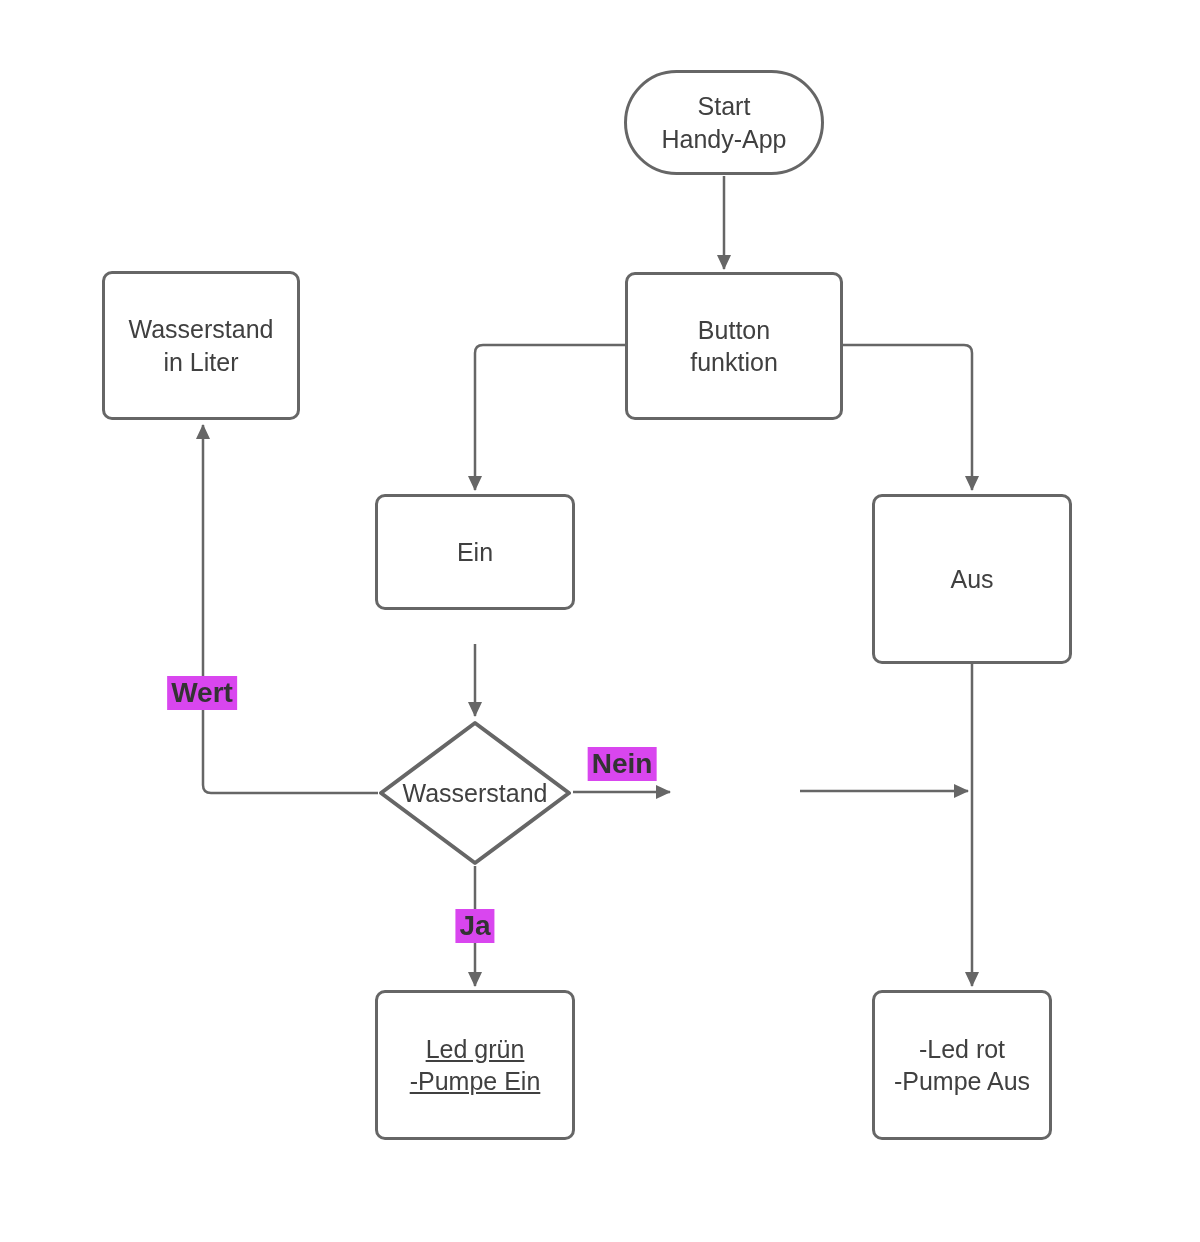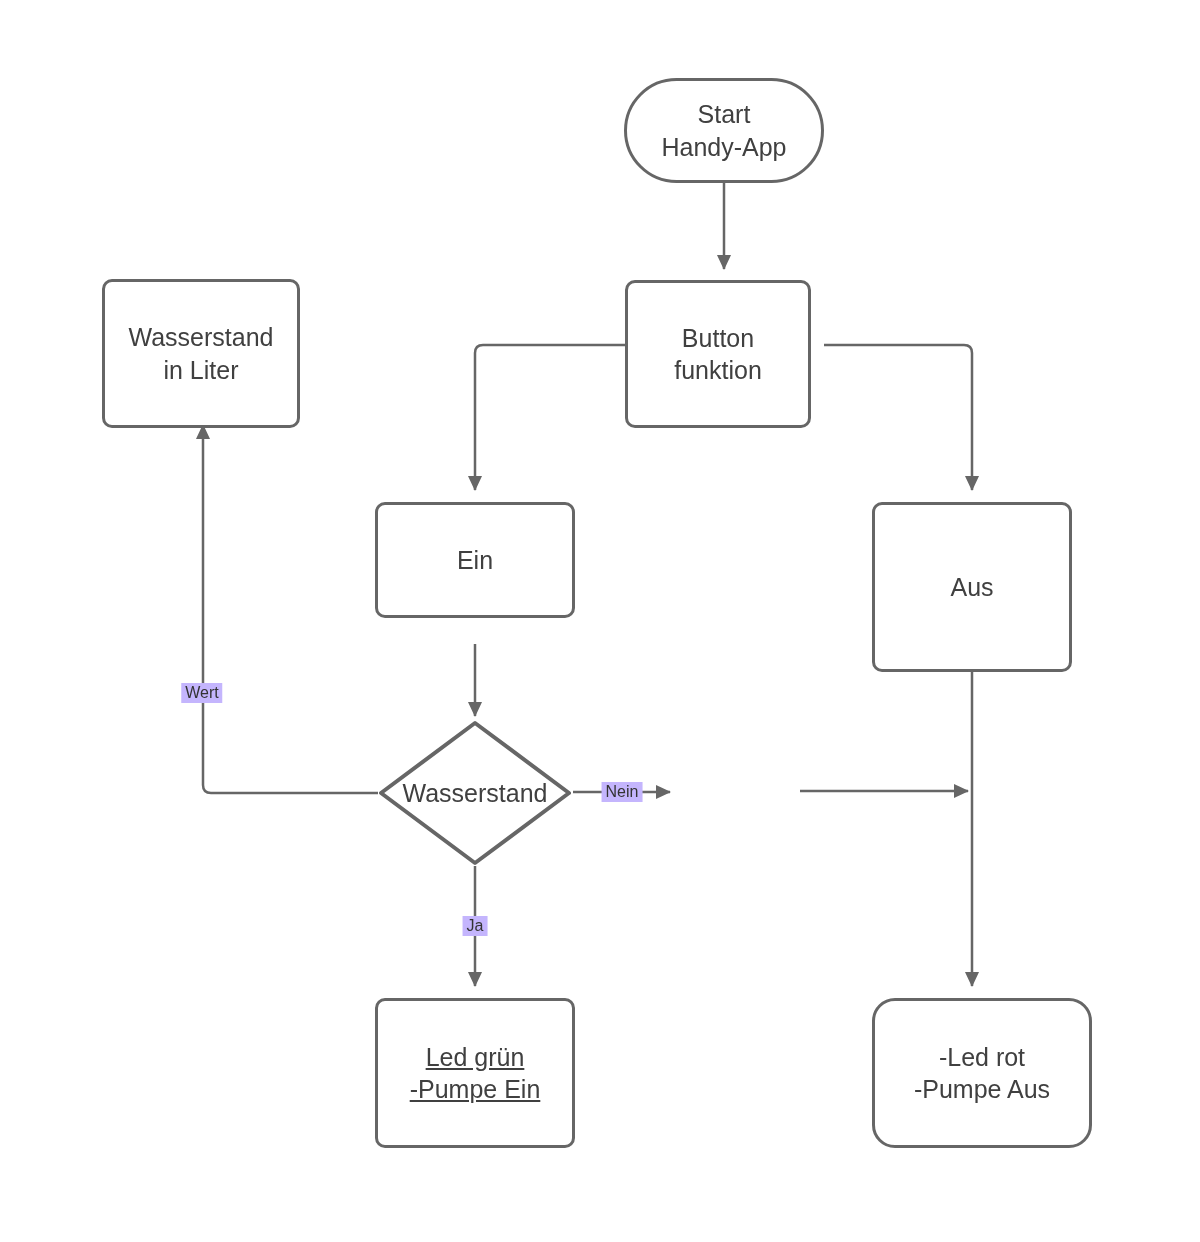--- a/index.html
+++ b/index.html
@@ -31,21 +31,20 @@
     background: #ffffff;
     display: flex;
     align-items: center;
     justify-content: center;
     text-align: center;
     color: #404040;
     font-size: 25px;
     line-height: 1.3;
     white-space: pre-line;
     z-index: 2;
-    margin-top: 8px;
   }
   .node.stadium {
     border-radius: 53px;
   }
   .diamond-wrap {
     position: absolute;
     z-index: 2;
   }
   .diamond-wrap svg {
     position: absolute;
@@ -59,40 +58,40 @@
     display: flex;
     align-items: center;
     justify-content: center;
     text-align: center;
     color: #404040;
     font-size: 25px;
   }
   .edge-label {
     position: absolute;
     transform: translate(-50%, -50%);
-    background: #c4b5fd;
+    background: #d946ef;
     color: #333333;
-    font-size: 16px;
-    font-weight: normal;
+    font-size: 28px;
+    font-weight: bold;
     padding: 1px 4px;
     z-index: 3;
     white-space: nowrap;
   }
   
   .n-start        { left: 624px; top: 70px;  width: 200px; height: 105px; }
   .n-wliter       { left: 102px; top: 271px; width: 198px; height: 149px; }
-  .n-button       { left: 625px; top: 272px; width: 186px; height: 148px; }
+  .n-button       { left: 625px; top: 272px; width: 218px; height: 148px; }
   .n-ein          { left: 375px; top: 494px; width: 200px; height: 116px; }
   .n-aus          { left: 872px; top: 494px; width: 200px; height: 170px; }
   .n-diamond      { left: 378px; top: 720px; width: 194px; height: 146px; }
   .n-ledorange    { left: 673px; top: 743px; width: 126px; height: 97px; }
   .n-ledgruen     { left: 375px; top: 990px; width: 200px; height: 150px; text-decoration: underline; }
-  .n-ledrot       { left: 872px; top: 990px; width: 220px; height: 150px; border-radius: 23px; }
+  .n-ledrot       { left: 872px; top: 990px; width: 180px; height: 150px; }
   .l-wert { left: 202px; top: 693px; }
-  .l-nein { left: 622px; top: 792px; }
+  .l-nein { left: 622px; top: 764px; }
   .l-ja   { left: 475px; top: 926px; }
 </style>
 </head>
 <body>
 
 <div class="canvas">
 
   <svg class="edges-layer" viewBox="0 0 1200 1242" xmlns="http://www.w3.org/2000/svg">
     <defs>
       <marker id="arrow" markerUnits="userSpaceOnUse" markerWidth="16" markerHeight="15" refX="14" refY="7" orient="auto">

